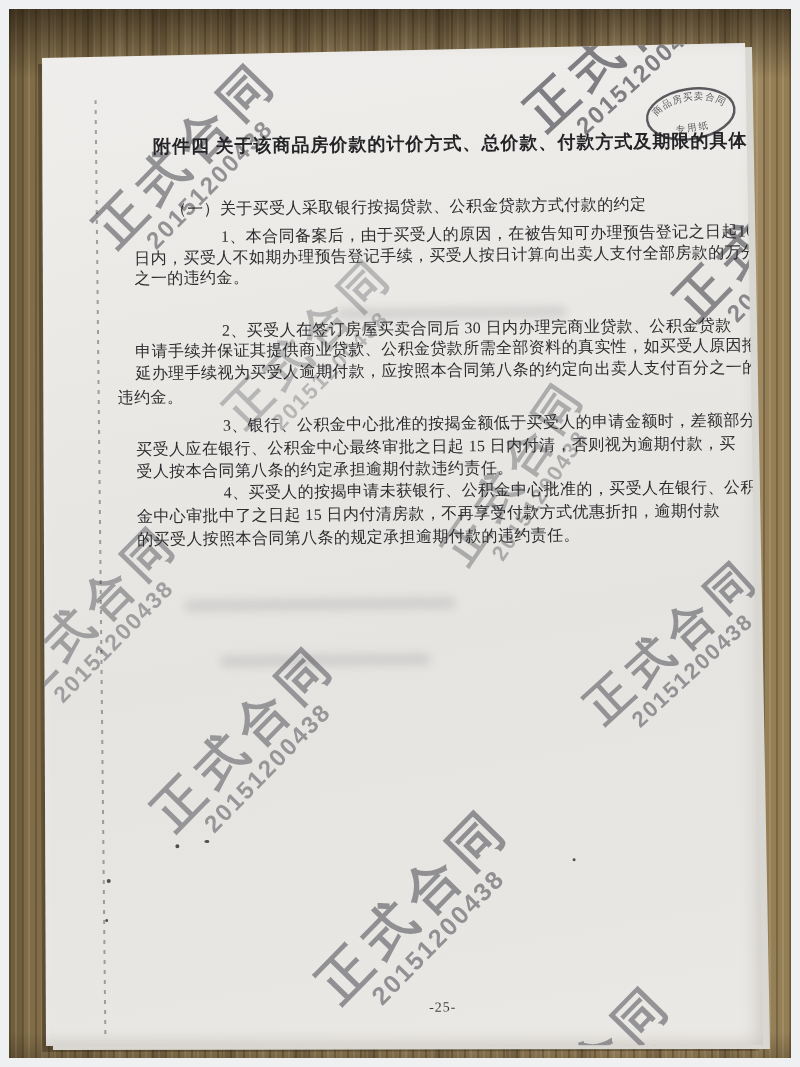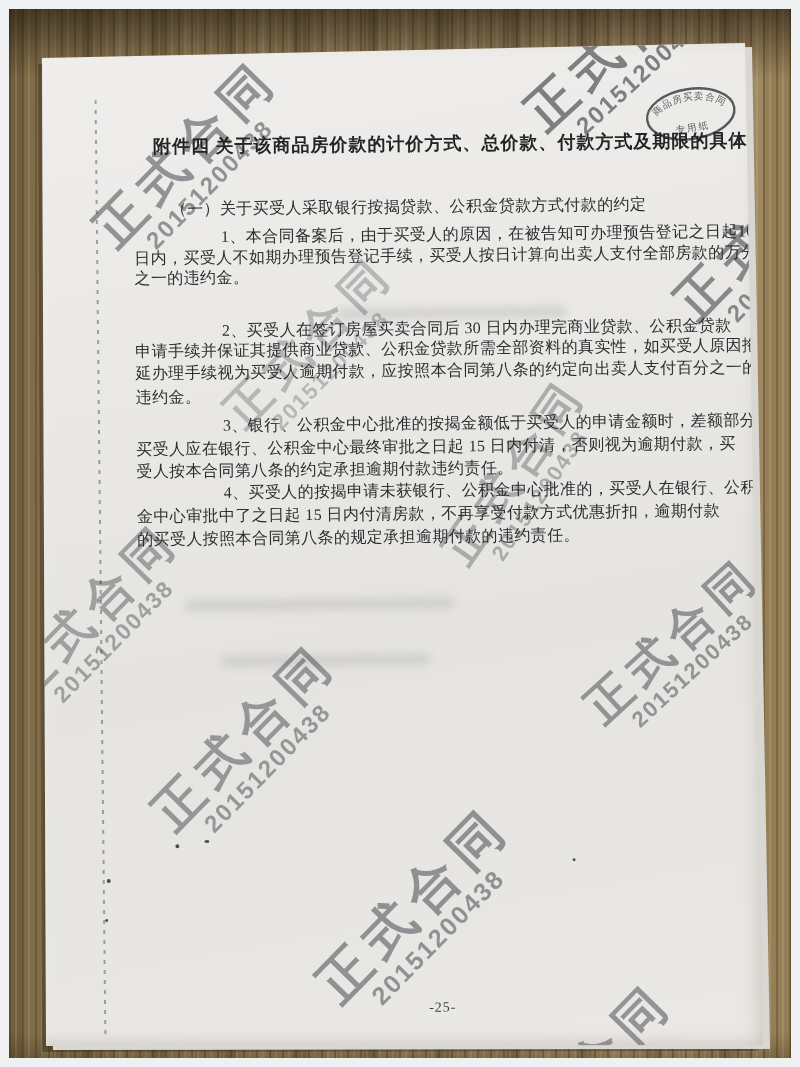--- a/index.html
+++ b/index.html
@@ -130,21 +130,21 @@
         <div class="doc-title" style="left:118px;top:90px;">附件四  关于该商品房价款的计价方式、总价款、付款方式及期限的具体约定</div>
         <div class="doc-line" style="left:135px;top:156px;">（一）关于买受人采取银行按揭贷款、公积金贷款方式付款的约定</div>
 
         <div class="doc-line" style="left:185px;top:184px;">1、本合同备案后，由于买受人的原因，在被告知可办理预告登记之日起10</div>
         <div class="doc-line" style="left:98px;top:205px;">日内，买受人不如期办理预告登记手续，买受人按日计算向出卖人支付全部房款的万分</div>
         <div class="doc-line" style="left:98px;top:225px;">之一的违约金。</div>
 
         <div class="doc-line" style="left:185px;top:278px;">2、买受人在签订房屋买卖合同后  30  日内办理完商业贷款、公积金贷款</div>
         <div class="doc-line" style="left:98px;top:298px;">申请手续并保证其提供商业贷款、公积金贷款所需全部资料的真实性，如买受人原因拖</div>
         <div class="doc-line" style="left:98px;top:320px;">延办理手续视为买受人逾期付款，应按照本合同第八条的约定向出卖人支付百分之一的</div>
-        <div class="doc-line" style="left:98px;top:344px;">违约金。</div>
+        <div class="doc-line" style="left:80px;top:344px;">违约金。</div>
 
         <div class="doc-line" style="left:185px;top:373px;">3、银行、公积金中心批准的按揭金额低于买受人的申请金额时，差额部分</div>
         <div class="doc-line" style="left:98px;top:396px;">买受人应在银行、公积金中心最终审批之日起  15  日内付清，否则视为逾期付款，买</div>
         <div class="doc-line" style="left:98px;top:418px;">受人按本合同第八条的约定承担逾期付款违约责任。</div>
 
         <div class="doc-line" style="left:185px;top:440px;">4、买受人的按揭申请未获银行、公积金中心批准的，买受人在银行、公积</div>
         <div class="doc-line" style="left:98px;top:463px;">金中心审批中了之日起    15  日内付清房款，不再享受付款方式优惠折扣，逾期付款</div>
         <div class="doc-line" style="left:98px;top:486px;">的买受人按照本合同第八条的规定承担逾期付款的违约责任。</div>
 
         <div class="page-num" style="left:385px;top:958px;">-25-</div>

